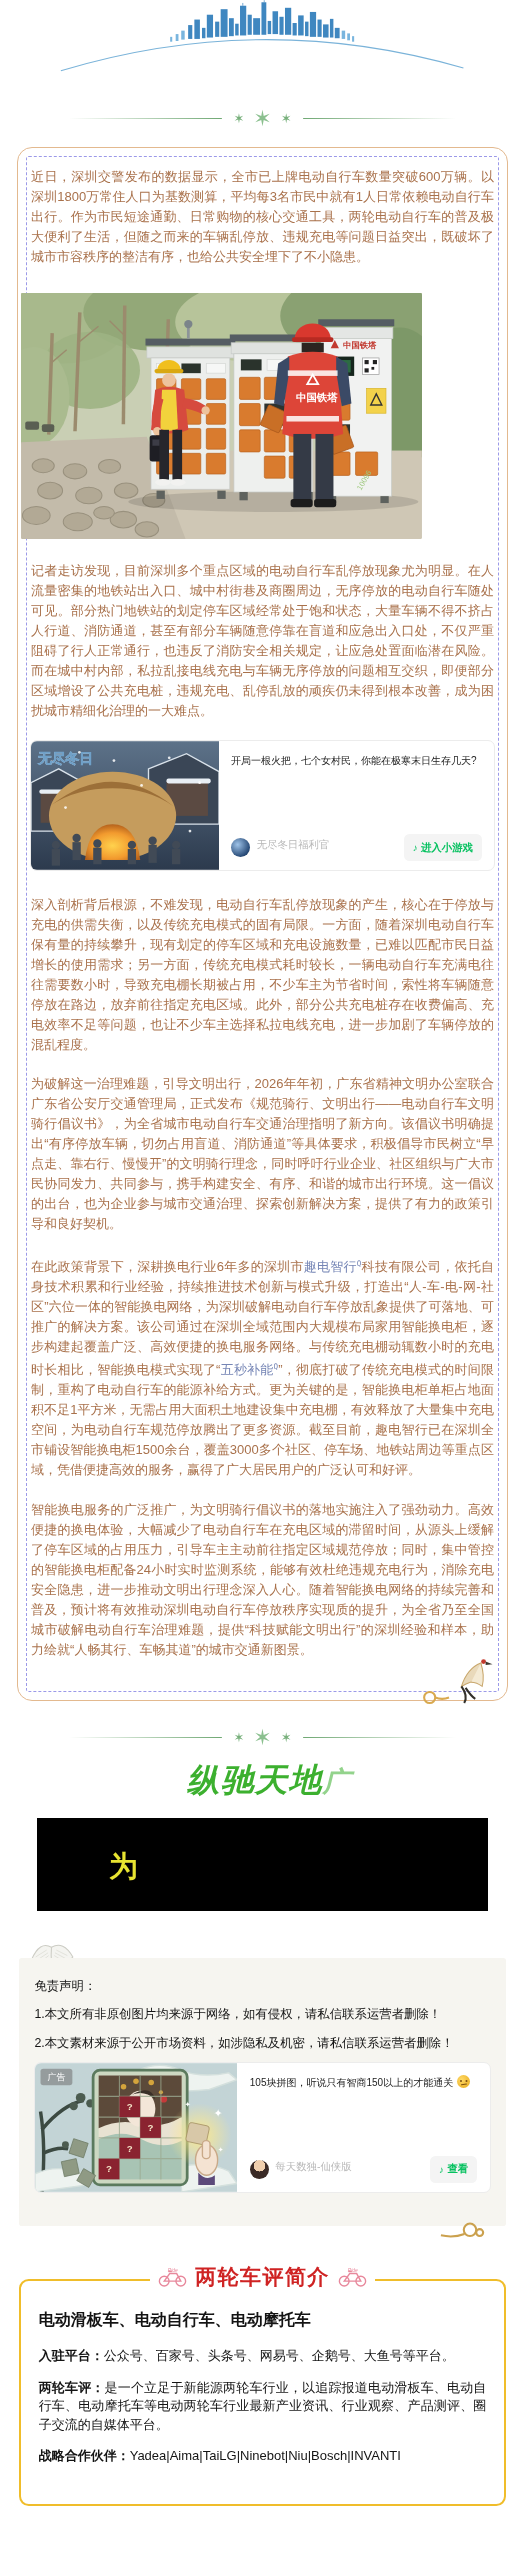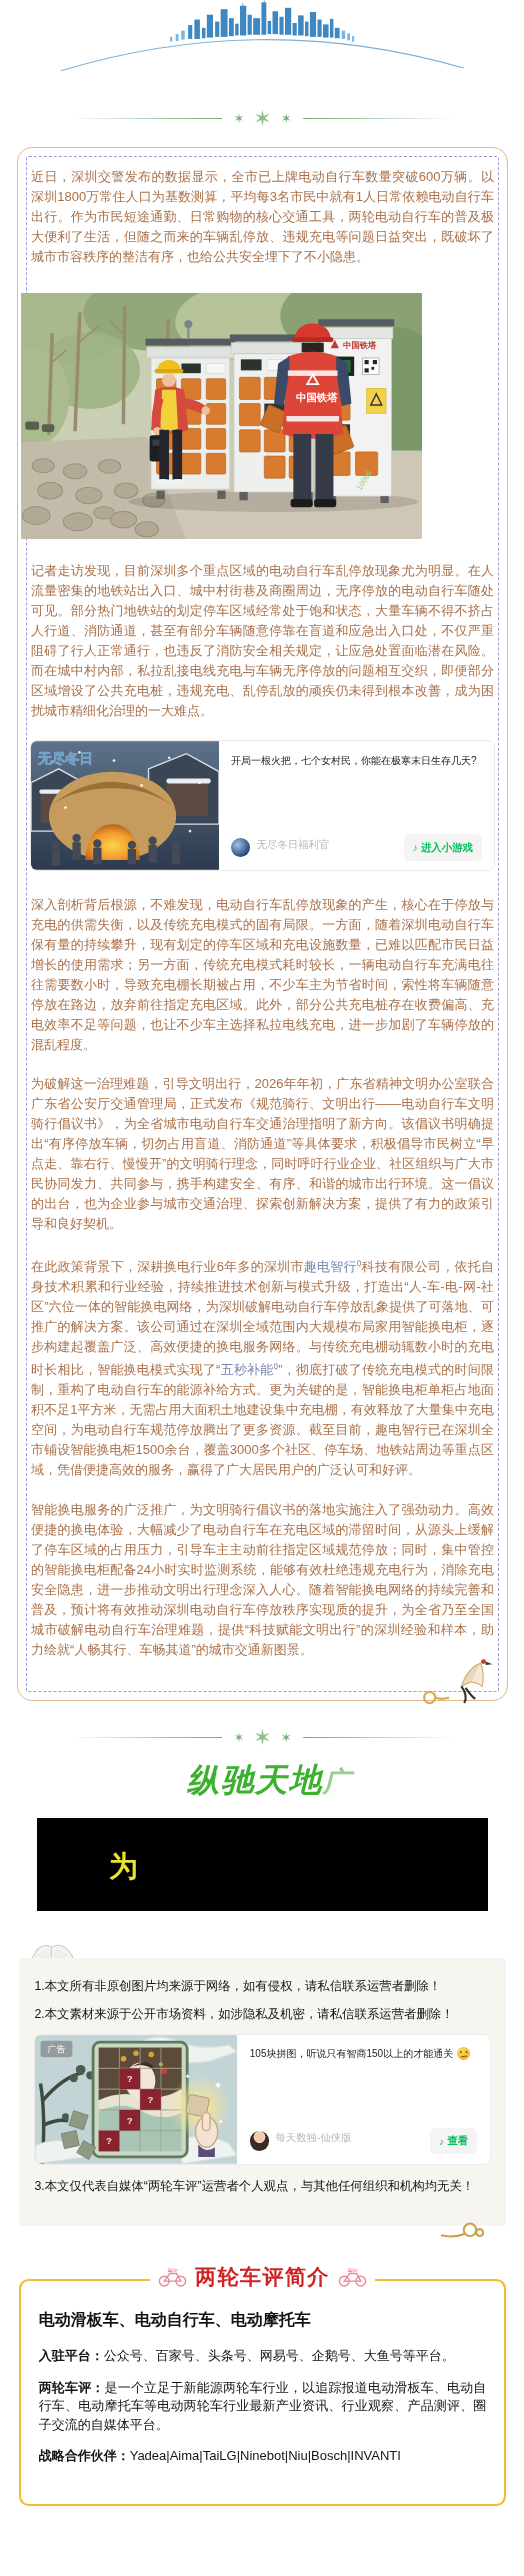--- a/index.html
+++ b/index.html
@@ -425,20 +425,21 @@
       <g stroke="#d9d9d0" stroke-width="1">
         <line x1="14" y1="30" x2="30" y2="20"></line>
           <line x1="17" y1="34" x2="32" y2="24"></line>
           <line x1="20" y1="38" x2="33" y2="28"></line>
         <line x1="60" y1="28" x2="44" y2="20"></line>
           <line x1="57" y1="32" x2="42" y2="24"></line>
           <line x1="54" y1="36" x2="41" y2="28"></line>
       </g>
     </svg>
     <div class="disclaimer">
+      <p>免责声明：</p>
       <p>1.本文所有非原创图片均来源于网络，如有侵权，请私信联系运营者删除！</p>
       <p>2.本文素材来源于公开市场资料，如涉隐私及机密，请私信联系运营者删除！</p>
 
       <div class="ad-card second">
         <div class="ad-img2">
           <svg width="202" height="129" viewBox="0 0 292 186">
             <defs>
               <radialGradient id="glow2" cx="0.5" cy="0.5" r="0.5">
                 <stop offset="0" stop-color="#ffe98a" stop-opacity="0.95"></stop>
                   <stop offset="1" stop-color="#ffe98a" stop-opacity="0"></stop>
@@ -526,21 +527,20 @@
               <span>每天数独-仙侠版</span>
             </span>
             <button class="ad-btn">
               <span class="note">♪</span>
               <span>查看</span>
             </button>
           </div>
         </div>
       </div>
 
-      <p>3.本文仅代表自媒体“两轮车评”运营者个人观点，与其他任何组织和机构均无关！</p>
       <svg class="cloud-decor" viewBox="0 0 78 30">
         <g fill="none" stroke="#cba14e" stroke-width="3">
           <circle cx="52" cy="14" r="9"></circle>
             <circle cx="66" cy="18" r="5"></circle>
           <path d="M44 20 q-16 6 -34 2"></path>
         </g>
       </svg>
     </div>
   </div>
 

